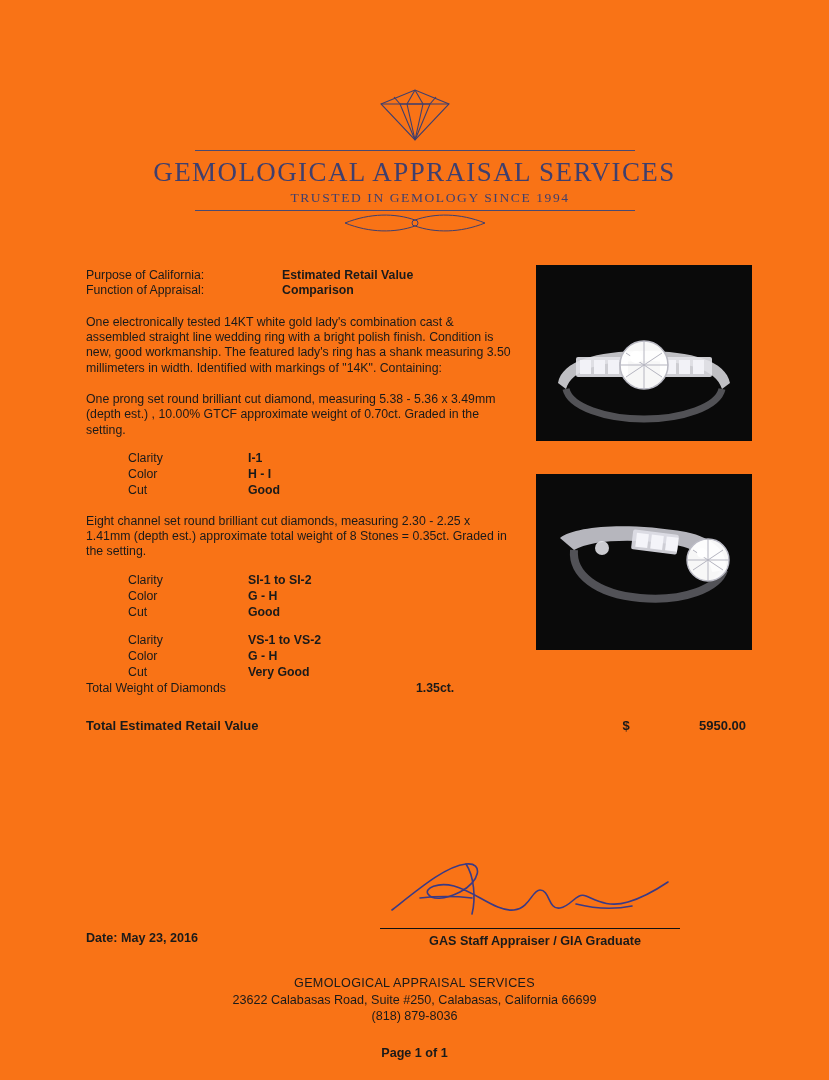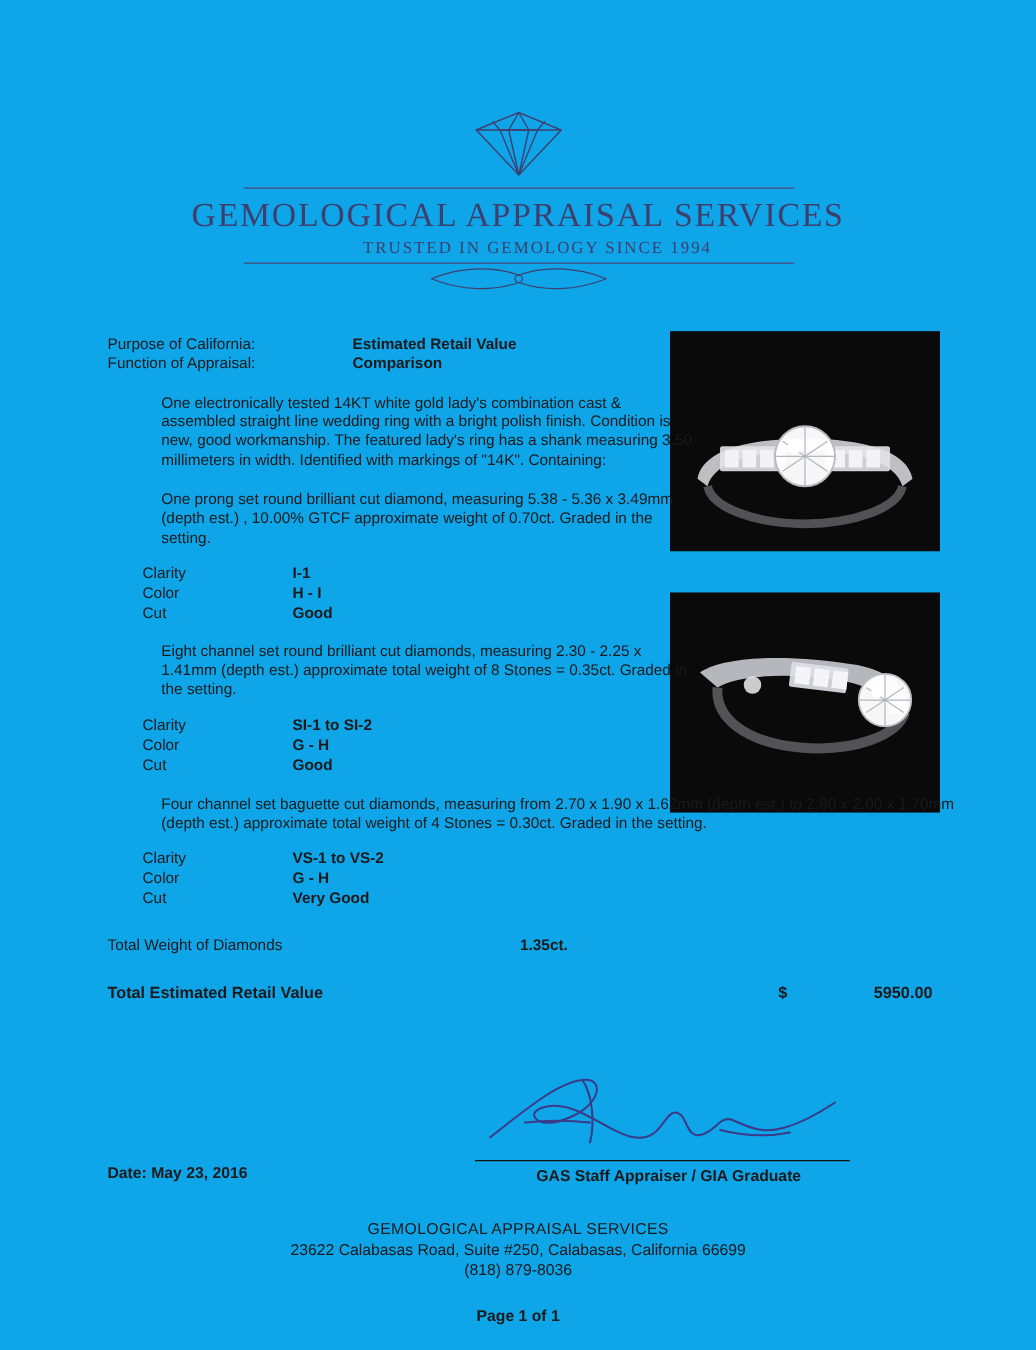--- a/index.html
+++ b/index.html
@@ -11,21 +11,21 @@
     width: 829px;
     height: 1080px;
     position: relative;
     font-family: "Liberation Sans", sans-serif;
     color: #1a1a1a;
     overflow: hidden;
   }
   .page {
     position: absolute;
     inset: 0;
-    background: #0ea5e9;
+    background: #f97316;
   }
 
   
   .header {
     position: absolute;
     top: 86px;
     left: 0;
     right: 0;
     text-align: center;
   }
@@ -88,44 +88,42 @@
   .kv-value {
     font-weight: bold;
     font-size: 12.3px;
     padding-left: 36px;
   }
   .para {
     margin-top: 16px;
     width: 430px;
     font-size: 12.3px;
     line-height: 15.3px;
-    margin-left: 43px;
   }
   .para.wide {
     width: 640px;
   }
   .spec-table {
     margin-top: 12px;
-    margin-left: 28px;
+    margin-left: 42px;
   }
   .spec-row {
     display: flex;
     line-height: 16px;
   }
   .spec-key {
     width: 120px;
     font-size: 12.3px;
   }
   .spec-val {
     font-weight: bold;
     font-size: 12.3px;
   }
 
   .totals {
-    margin-top: 22px;
     position: relative;
   }
   .totals .t-row {
     display: flex;
     line-height: 16px;
   }
   .totals .t-label {
     width: 330px;
     font-size: 12.3px;
   }
@@ -338,21 +336,20 @@
       <div class="spec-row">
         <div class="spec-key">Color</div>
         <div class="spec-val">G - H</div>
       </div>
       <div class="spec-row">
         <div class="spec-key">Cut</div>
         <div class="spec-val">Good</div>
       </div>
     </div>
 
-    <div class="para wide">Four channel set baguette cut diamonds, measuring from  2.70 x 1.90 x 1.62mm  (depth est.) to 2.80 x 2.00 x 1.70mm (depth est.) approximate total weight of 4 Stones = 0.30ct. Graded in the setting.</div>
 
     <div class="spec-table">
       <div class="spec-row">
         <div class="spec-key">Clarity</div>
         <div class="spec-val">VS-1 to VS-2</div>
       </div>
       <div class="spec-row">
         <div class="spec-key">Color</div>
         <div class="spec-val">G - H</div>
       </div>

